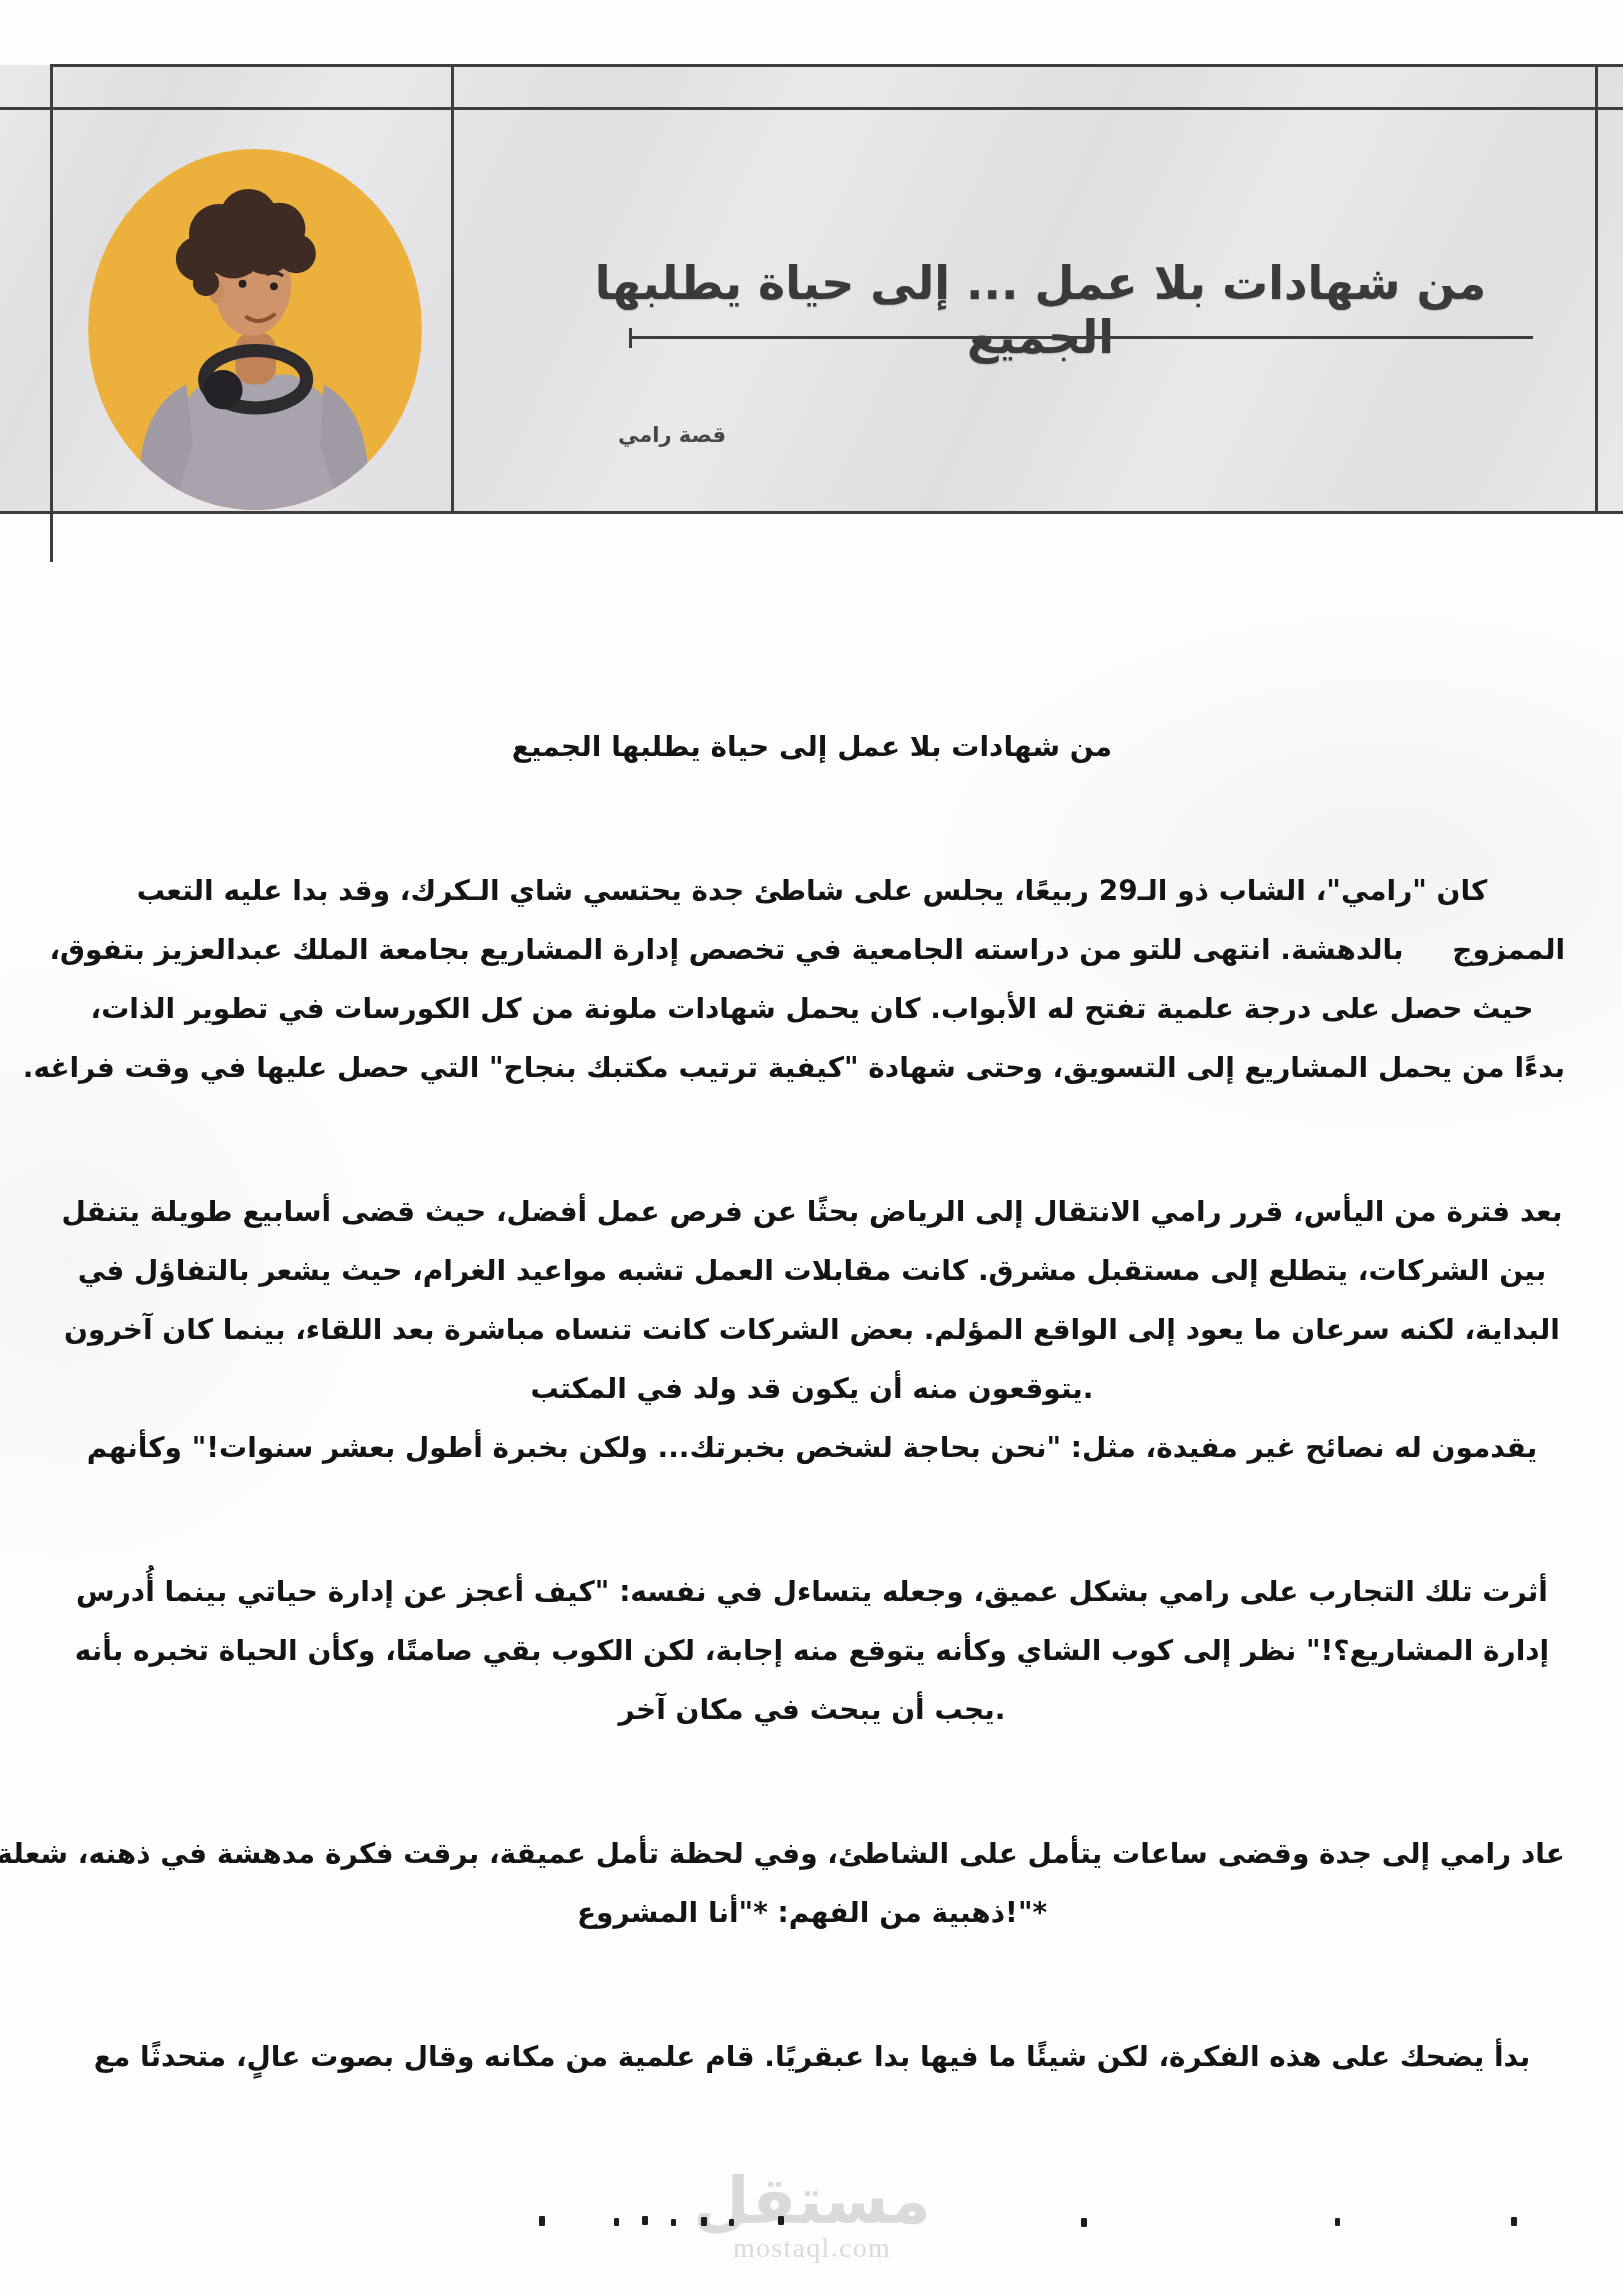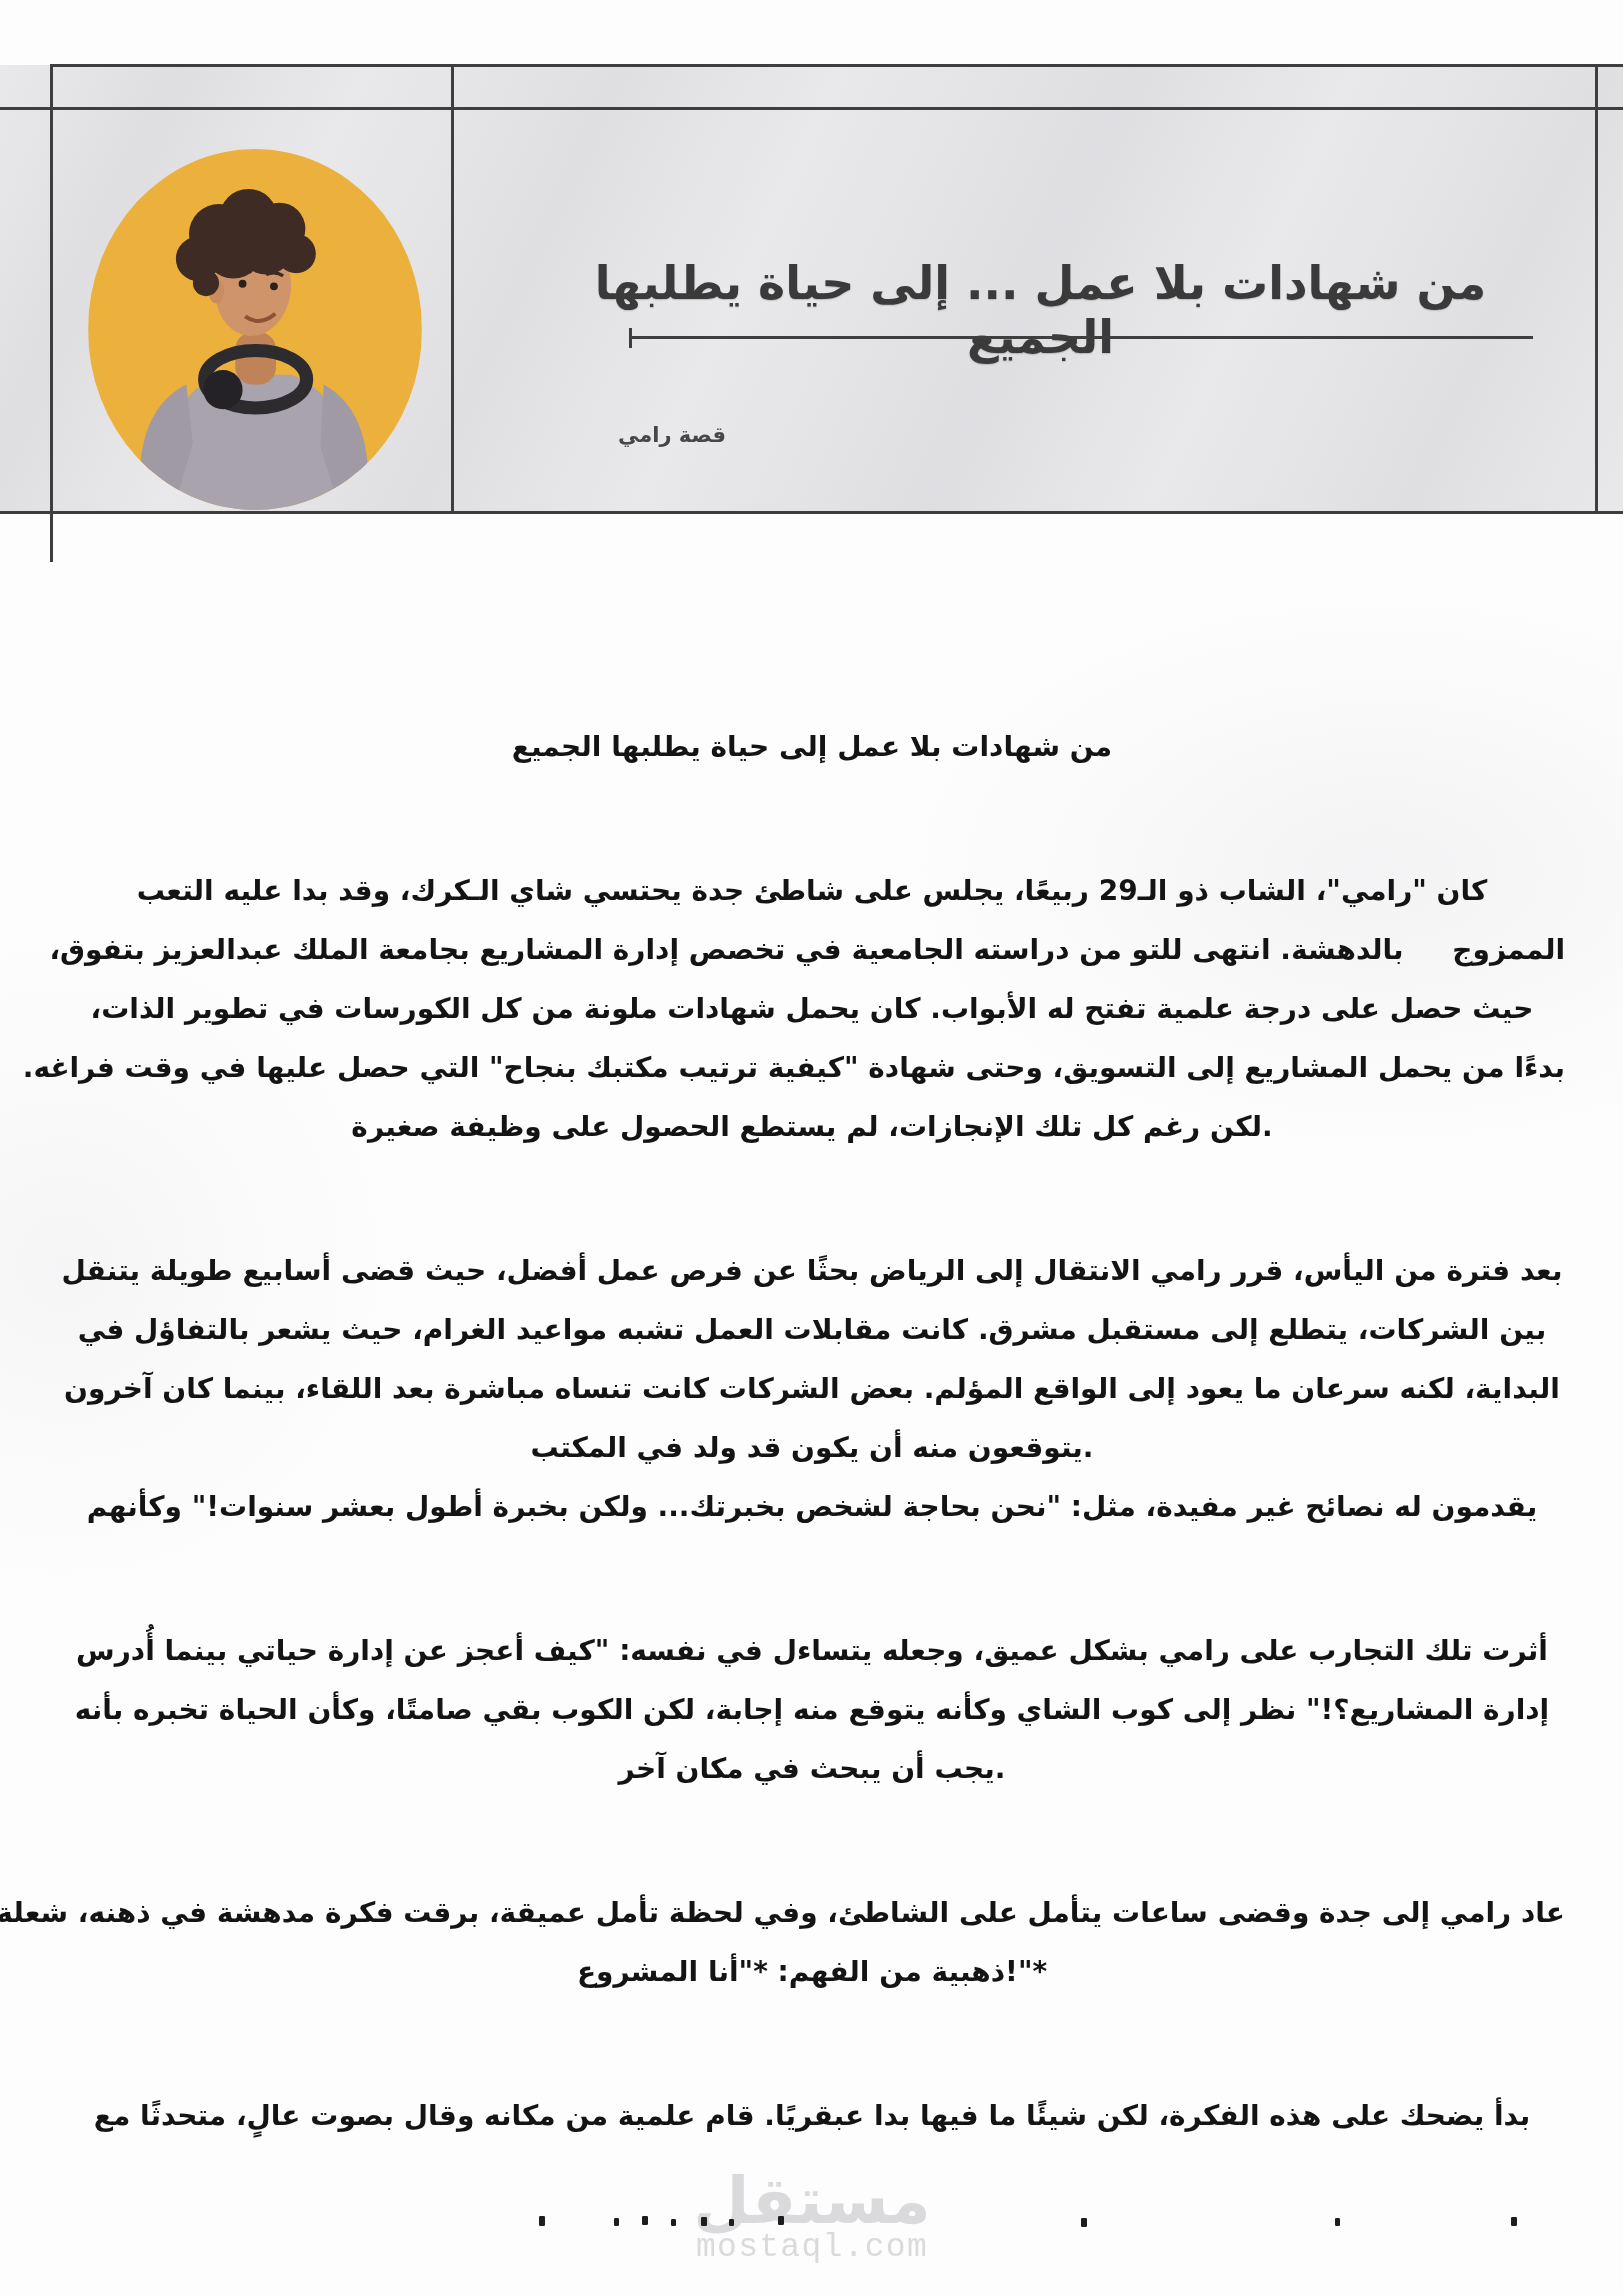--- a/index.html
+++ b/index.html
@@ -57,21 +57,21 @@
   }
   .article-heading{margin:0 0 85px 0;}
   .paragraph{margin:0 0 85px 0;}
   .pline{white-space:nowrap;}
   
   .watermark{
     position:absolute;left:0;top:2160px;width:1624px;text-align:center;
     color:#c6c6c8;opacity:.62;margin-top:8px;
   }
   .wm-logo{font-size:65px;font-weight:bold;line-height:65px;direction:rtl;}
-  .wm-domain{font-size:33px;line-height:29px;letter-spacing:1.3px;font-family:Liberation Mono, monospace;}
+  .wm-domain{font-size:28px;line-height:29px;letter-spacing:1.3px;font-family:Liberation Serif, serif;}
   
   .speck{position:absolute;background:#1d1d1d;border-radius:1.3px;}
 </style>
 </head>
 <body>
 
 <div class="page">
 
   <div class="band"></div>
   <div class="gridline gl-h1"></div>
@@ -123,21 +123,20 @@
   <div class="header-subtitle" dir="rtl">قصة رامي</div>
 
   <div class="article" dir="rtl">
     <div class="article-heading">من شهادات بلا عمل إلى حياة يطلبها الجميع</div>
     <div>
         <div class="paragraph">
           <div class="pline">كان "رامي"، الشاب ذو الـ29 ربيعًا، يجلس على شاطئ جدة يحتسي شاي الـكرك، وقد بدا عليه التعب</div>
           <div class="pline">الممزوج &nbsp;&nbsp;&nbsp; بالدهشة. انتهى للتو من دراسته الجامعية في تخصص إدارة المشاريع بجامعة الملك عبدالعزيز بتفوق،</div>
           <div class="pline">حيث حصل على درجة علمية تفتح له الأبواب. كان يحمل شهادات ملونة من كل الكورسات في تطوير الذات،</div>
           <div class="pline">بدءًا من يحمل المشاريع إلى التسويق، وحتى شهادة "كيفية ترتيب مكتبك بنجاح" التي حصل عليها في وقت فراغه.</div>
-          <div class="pline">.لكن رغم كل تلك الإنجازات، لم يستطع الحصول على وظيفة صغيرة</div>
         </div>
         <div class="paragraph">
           <div class="pline">بعد فترة من اليأس، قرر رامي الانتقال إلى الرياض بحثًا عن فرص عمل أفضل، حيث قضى أسابيع طويلة يتنقل</div>
           <div class="pline">بين الشركات، يتطلع إلى مستقبل مشرق. كانت مقابلات العمل تشبه مواعيد الغرام، حيث يشعر بالتفاؤل في</div>
           <div class="pline">البداية، لكنه سرعان ما يعود إلى الواقع المؤلم. بعض الشركات كانت تنساه مباشرة بعد اللقاء، بينما كان آخرون</div>
           <div class="pline">.يتوقعون منه أن يكون قد ولد في المكتب</div>
           <div class="pline">يقدمون له نصائح غير مفيدة، مثل: "نحن بحاجة لشخص بخبرتك... ولكن بخبرة أطول بعشر سنوات!" وكأنهم</div>
         </div>
         <div class="paragraph">
           <div class="pline">أثرت تلك التجارب على رامي بشكل عميق، وجعله يتساءل في نفسه: "كيف أعجز عن إدارة حياتي بينما أُدرس</div>

